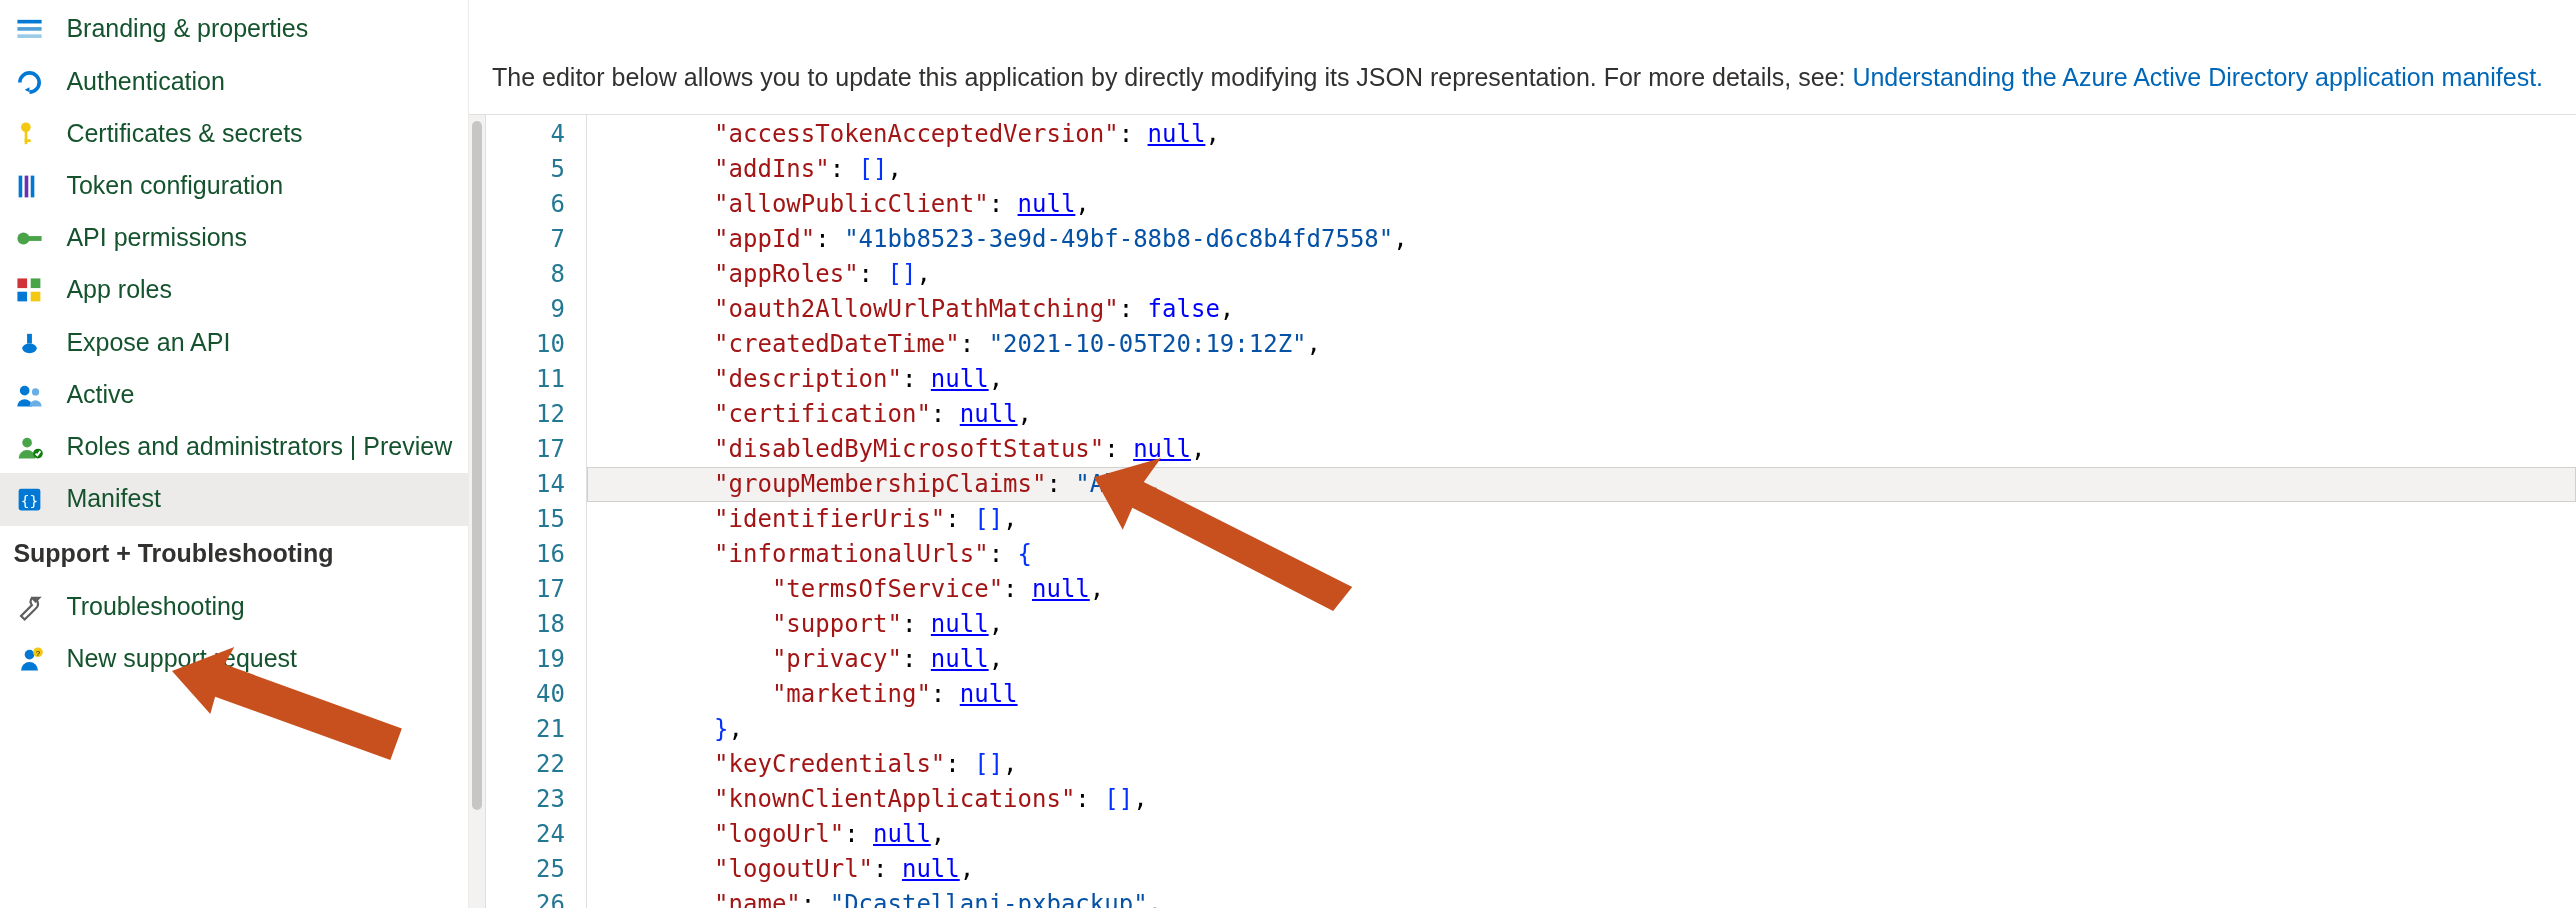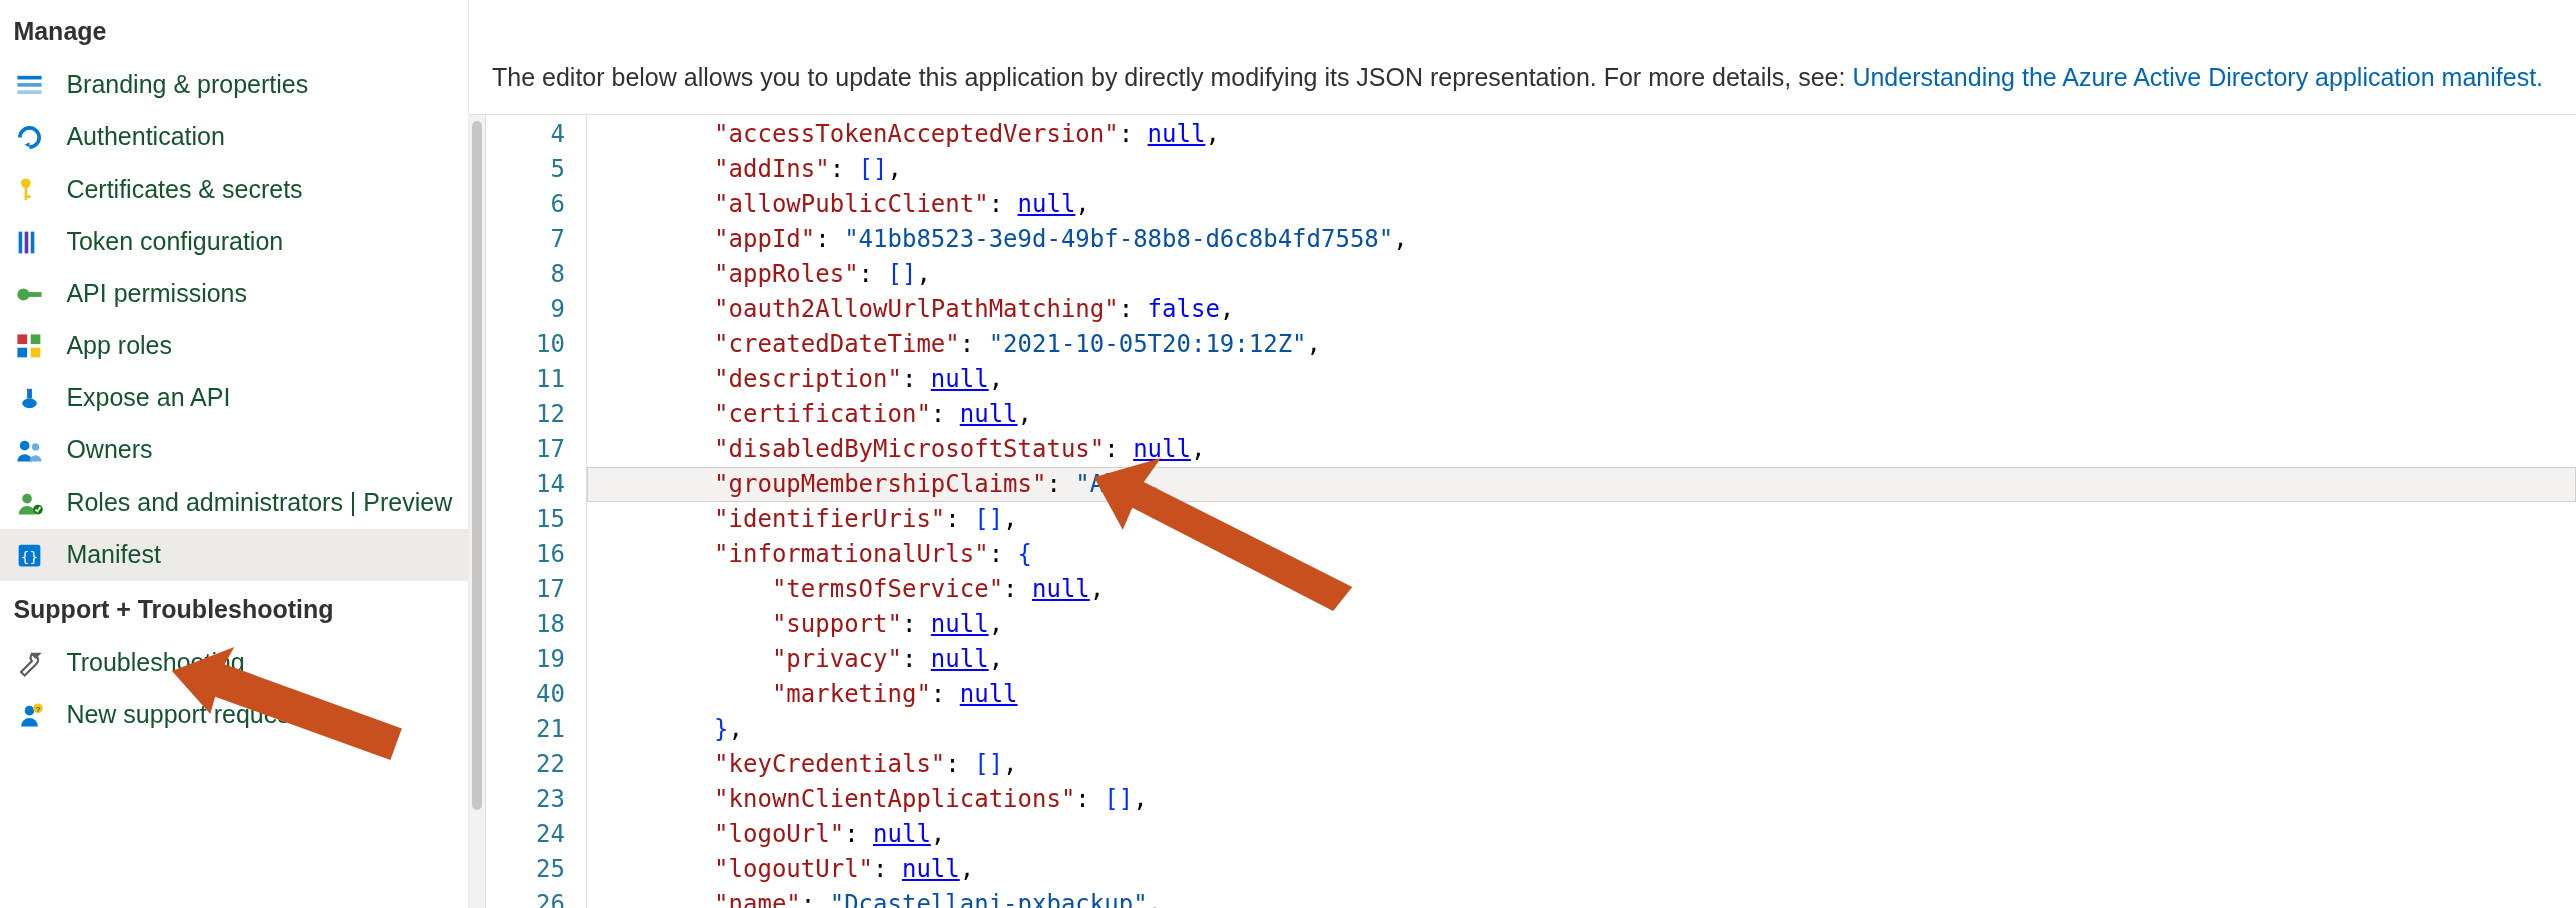--- a/index.html
+++ b/index.html
@@ -35,21 +35,20 @@
   
   .arrow { position:absolute; pointer-events:none; }
   .arrow svg { display:block; }
 </style>
 </head>
 <body>
 
 <div class="root">
 
   <div class="sidebar">
-    <div class="section-header">Manage</div>
 
     <div class="nav-item">
       <span class="icon">
         <svg width="29" height="29" viewBox="0 0 24 24">
             <rect x="2" y="4" width="20" height="3" fill="#0078d4"></rect>
             <rect x="2" y="10" width="20" height="3" fill="#50a0d8"></rect>
             <rect x="2" y="16" width="20" height="3" fill="#9bc9e8"></rect>
           </svg>
       </span>
       <span class="label">Branding &amp; properties</span>
@@ -121,21 +120,21 @@
 
     <div class="nav-item">
       <span class="icon">
         <svg width="29" height="29" viewBox="0 0 24 24">
             <circle cx="8" cy="8" r="4" fill="#0078d4"></circle>
             <path d="M2 21 a6 6 0 0 1 12 0 Z" fill="#0078d4"></path>
             <circle cx="17" cy="9" r="3" fill="#69afe5"></circle>
             <path d="M12 21 a5 5 0 0 1 10 0 Z" fill="#69afe5"></path>
           </svg>
       </span>
-      <span class="label">Owners</span>
+      <span class="label">Active</span>
     </div>
 
     <div class="nav-item">
       <span class="icon">
         <svg width="29" height="29" viewBox="0 0 24 24">
             <circle cx="10" cy="8" r="4" fill="#49a349"></circle>
             <path d="M3 21 a7 7 0 0 1 14 0 Z" fill="#49a349"></path>
             <circle cx="19" cy="17" r="4" fill="#107c10"></circle>
             <path d="M17 17 l1.5 1.5 L21 15" stroke="#fff" stroke-width="1.5" fill="none"></path>
           </svg>

